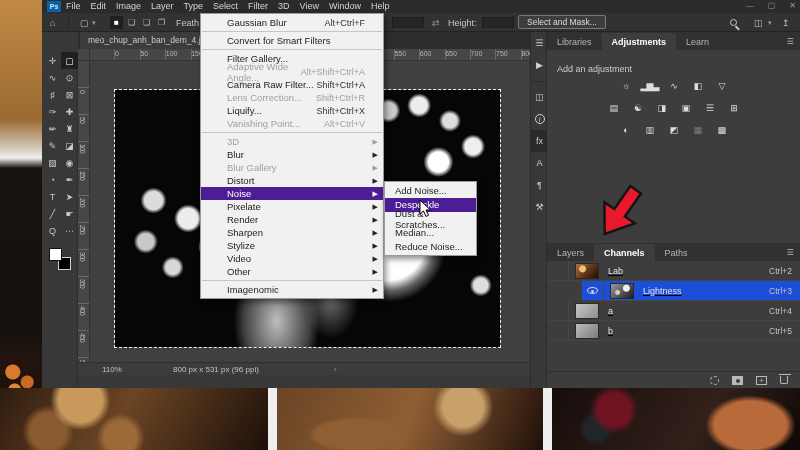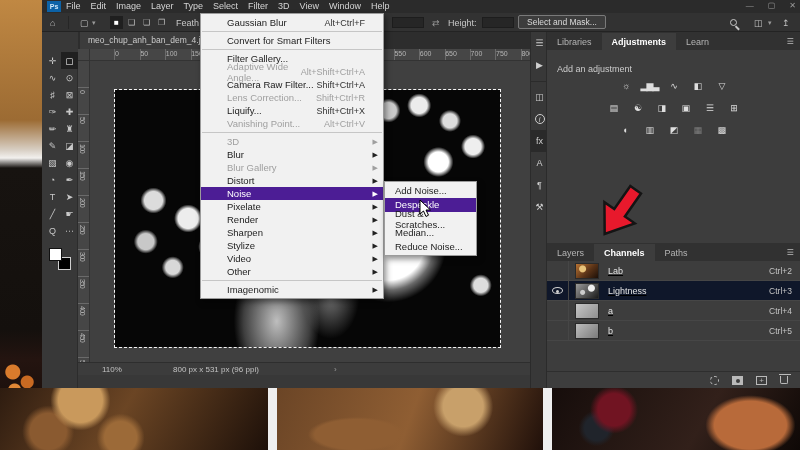--- a/index.html
+++ b/index.html
@@ -133,21 +133,21 @@
   .adjhdr { position:absolute; left:10px; top:32px; font-size:9px; color:#cccccc; }
   .adj-rows { position:absolute; left:0; top:46px; width:253px; }
   .adj-row { display:flex; justify-content:center; gap:5px; margin-bottom:7px; }
   .adj { width:19px; height:15px; display:flex; align-items:center; justify-content:center;
     color:#dedede; font-size:9px; letter-spacing:-1px; }
   .adj.dim { color:#7d7d7d; }
 
   .chtabs { top:211px; }
   .chlist { position:absolute; left:0; top:229px; width:253px;text-decoration:underline; }
   .ch-row { position:relative; height:20px; border-bottom:1px solid #464646; display:flex; align-items:center; }
-  .ch-row.sel { background:#0f172a; }
+  .ch-row.sel { background:#1d4ed8;margin-left:35px; }
   .eyebox { width:22px; height:20px; border-right:1px solid #464646; display:flex; align-items:center; justify-content:center; }
   .eye { width:11px; height:7px; border:1px solid #d2d2d2; border-radius:50%; position:relative; }
   .eye::after { content:''; position:absolute; left:3px; top:1.5px; width:3px; height:3px; border-radius:50%; background:#d2d2d2; }
   .thumb { width:24px; height:16px; margin-left:6px; border:1px solid #2a2a2a; }
   .t-lab { background: radial-gradient(circle at 30% 35%, #e8c37a 0 3px, transparent 4px),
            linear-gradient(135deg,#b87333,#5a3317 55%,#1d1008); }
   .t-light { background: radial-gradient(circle at 70% 30%, #eee 0 3px, transparent 4px),
            radial-gradient(circle at 30% 60%, #ccc 0 2px, transparent 3px),
            linear-gradient(135deg,#9a9a9a,#1c1c1c); }
   .t-a { background: linear-gradient(135deg,#c6c6c6,#8f8f8f); }

